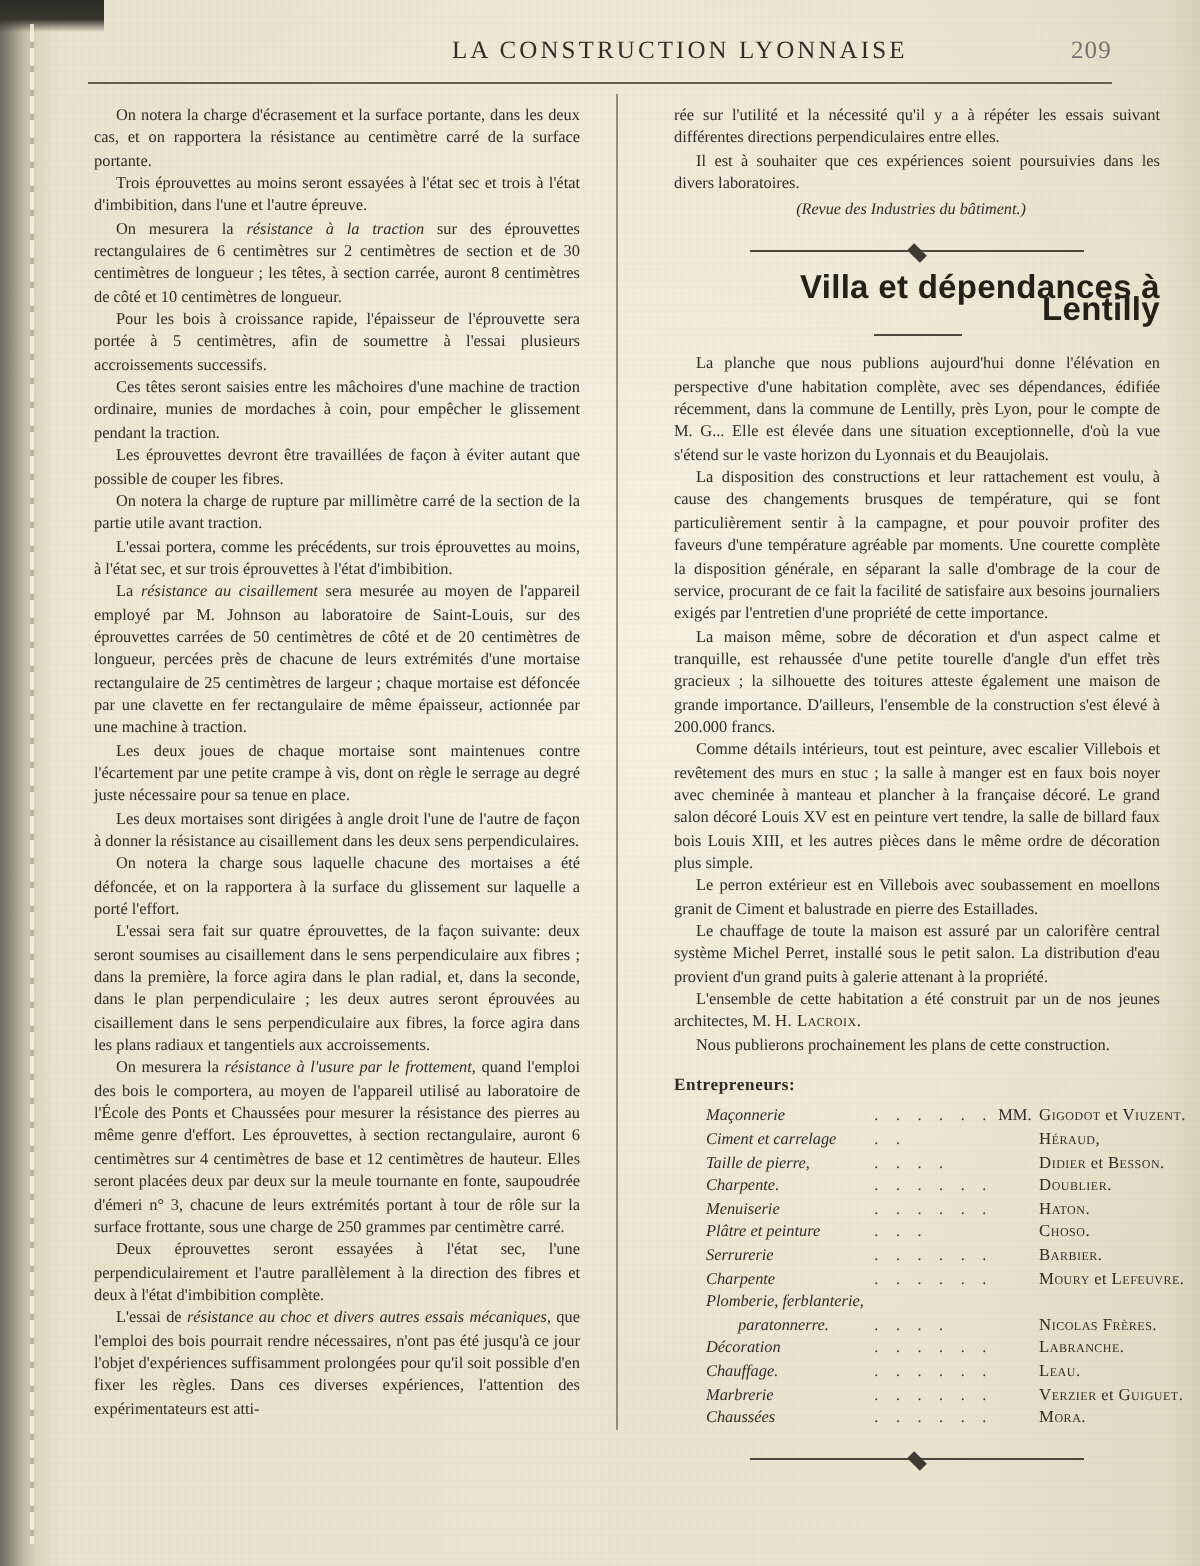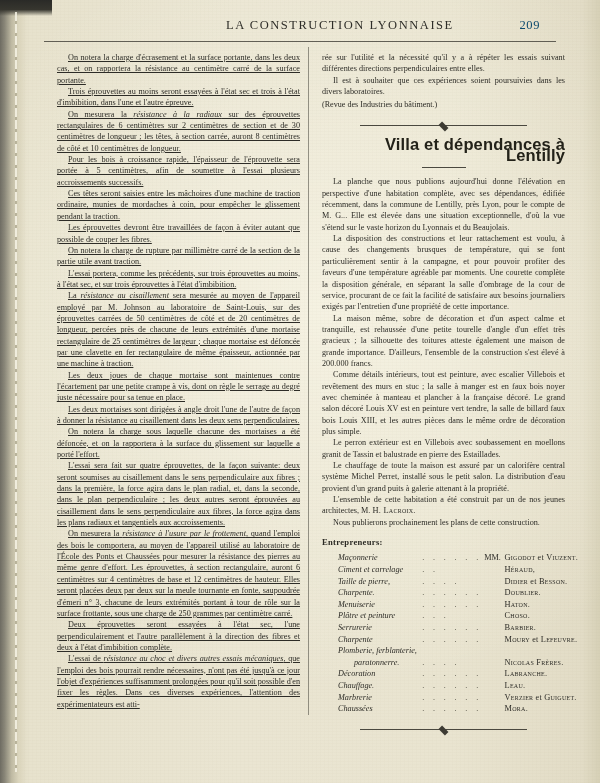--- a/index.html
+++ b/index.html
@@ -70,24 +70,24 @@
     position: absolute;
     left: 182px; top: 0;
     font-size: 12.5px;
     letter-spacing: 1.55px;
     color: #2e2d28;
     white-space: nowrap;
     font-family: Liberation Serif, serif;
   }
   #page-number {
     position: absolute;
-    right: 16px; top: 0;
+    right: 0; top: 0;
     font-size: 12.5px;
     letter-spacing: 0.6px;
-    color: #0c4a6e;
+    color: #737373;
   }
   #head-rule {
     position: absolute;
     left: 44px; top: 41px;
     width: 512px; height: 0;
     border-top: 1.1px solid #4a483f;
     opacity: 0.85;
   }
 
   
@@ -95,41 +95,42 @@
     position: absolute;
     top: 52px;
     width: 243px;
     font-size: 8.2px;
     line-height: 11.35px;
     text-align: justify;
     text-justify: inter-word;
     color: #2d2c27;
     hyphens: manual;
   }
-  #col-left  { left: 57px; text-decoration: underline; }
-  #col-right { left: 322px; }
+  #col-left  { left: 47px; }
+  #col-right { left: 337px; }
 
   #column-rule {
     position: absolute;
     left: 308px; top: 47px;
     width: 0; height: 668px;
     border-left: 1px solid #55534a;
     opacity: 0.6;
   }
 
   .para {
     margin: 0;
     text-indent: 11px;
   }
   .para.noindent { text-indent: 0; }
   .it { font-style: italic; }
 
   .attrib {
     margin: 2px 0 0 0;
-    text-align: left;
+    text-align: center;
+    font-style: italic;
     font-size: 8.1px;
     padding-right: 6px;
   }
 
   
   .ornament {
     position: relative;
     height: 12px;
     margin: 9px 0 7px 0;
   }
@@ -229,21 +230,21 @@
       <div id="journal-title">LA CONSTRUCTION LYONNAISE</div>
       <div id="page-number">209</div>
     </div>
     <div id="head-rule"></div>
 
     <div id="column-rule"></div>
 
     <div id="col-left" class="column">
       <p class="para">On notera la charge d'écrasement et la surface portante, dans les deux cas, et on rapportera la résistance au centimètre carré de la surface portante.</p>
       <p class="para">Trois éprouvettes au moins seront essayées à l'état sec et trois à l'état d'imbibition, dans l'une et l'autre épreuve.</p>
-      <p class="para">On mesurera la <span class="it">résistance à la radiaux</span> sur des éprouvettes rectangulaires de 6 centimètres sur 2 centimètres de section et de 30 centimètres de longueur ; les têtes, à section carrée, auront 8 centimètres de côté et 10 centimètres de longueur.</p>
+      <p class="para">On mesurera la <span class="it">résistance à la traction</span> sur des éprouvettes rectangulaires de 6 centimètres sur 2 centimètres de section et de 30 centimètres de longueur ; les têtes, à section carrée, auront 8 centimètres de côté et 10 centimètres de longueur.</p>
       <p class="para">Pour les bois à croissance rapide, l'épaisseur de l'éprouvette sera portée à 5 centimètres, afin de soumettre à l'essai plusieurs accroissements successifs.</p>
       <p class="para">Ces têtes seront saisies entre les mâchoires d'une machine de traction ordinaire, munies de mordaches à coin, pour empêcher le glissement pendant la traction.</p>
       <p class="para">Les éprouvettes devront être travaillées de façon à éviter autant que possible de couper les fibres.</p>
       <p class="para">On notera la charge de rupture par millimètre carré de la section de la partie utile avant traction.</p>
       <p class="para">L'essai portera, comme les précédents, sur trois éprouvettes au moins, à l'état sec, et sur trois éprouvettes à l'état d'imbibition.</p>
       <p class="para">La <span class="it">résistance au cisaillement</span> sera mesurée au moyen de l'appareil employé par M. Johnson au laboratoire de Saint-Louis, sur des éprouvettes carrées de 50 centimètres de côté et de 20 centimètres de longueur, percées près de chacune de leurs extrémités d'une mortaise rectangulaire de 25 centimètres de largeur ; chaque mortaise est défoncée par une clavette en fer rectangulaire de même épaisseur, actionnée par une machine à traction.</p>
       <p class="para">Les deux joues de chaque mortaise sont maintenues contre l'écartement par une petite crampe à vis, dont on règle le serrage au degré juste nécessaire pour sa tenue en place.</p>
       <p class="para">Les deux mortaises sont dirigées à angle droit l'une de l'autre de façon à donner la résistance au cisaillement dans les deux sens perpendiculaires.</p>
       <p class="para">On notera la charge sous laquelle chacune des mortaises a été défoncée, et on la rapportera à la surface du glissement sur laquelle a porté l'effort.</p>
       <p class="para">L'essai sera fait sur quatre éprouvettes, de la façon suivante: deux seront soumises au cisaillement dans le sens perpendiculaire aux fibres ; dans la première, la force agira dans le plan radial, et, dans la seconde, dans le plan perpendiculaire ; les deux autres seront éprouvées au cisaillement dans le sens perpendiculaire aux fibres, la force agira dans les plans radiaux et tangentiels aux accroissements.</p>
@@ -259,21 +260,21 @@
 
       <div class="ornament"></div>
 
       <h1 id="article-title">Villa et dépendances à Lentilly</h1>
       <div id="title-rule"></div>
 
       <p class="para">La planche que nous publions aujourd'hui donne l'élévation en perspective d'une habitation complète, avec ses dépendances, édifiée récemment, dans la commune de Lentilly, près Lyon, pour le compte de M. G... Elle est élevée dans une situation exceptionnelle, d'où la vue s'étend sur le vaste horizon du Lyonnais et du Beaujolais.</p>
       <p class="para">La disposition des constructions et leur rattachement est voulu, à cause des changements brusques de température, qui se font particulièrement sentir à la campagne, et pour pouvoir profiter des faveurs d'une température agréable par moments. Une courette complète la disposition générale, en séparant la salle d'ombrage de la cour de service, procurant de ce fait la facilité de satisfaire aux besoins journaliers exigés par l'entretien d'une propriété de cette importance.</p>
       <p class="para">La maison même, sobre de décoration et d'un aspect calme et tranquille, est rehaussée d'une petite tourelle d'angle d'un effet très gracieux ; la silhouette des toitures atteste également une maison de grande importance. D'ailleurs, l'ensemble de la construction s'est élevé à 200.000 francs.</p>
       <p class="para">Comme détails intérieurs, tout est peinture, avec escalier Villebois et revêtement des murs en stuc ; la salle à manger est en faux bois noyer avec cheminée à manteau et plancher à la française décoré. Le grand salon décoré Louis XV est en peinture vert tendre, la salle de billard faux bois Louis XIII, et les autres pièces dans le même ordre de décoration plus simple.</p>
-      <p class="para">Le perron extérieur est en Villebois avec soubassement en moellons granit de Tassin et balustrade en pierre des Estaillades.</p>
+      <p class="para">Le perron extérieur est en Villebois avec soubassement en moellons granit de Ciment et balustrade en pierre des Estaillades.</p>
       <p class="para">Le chauffage de toute la maison est assuré par un calorifère central système Michel Perret, installé sous le petit salon. La distribution d'eau provient d'un grand puits à galerie attenant à la propriété.</p>
       <p class="para">L'ensemble de cette habitation a été construit par un de nos jeunes architectes, M. <span class="firm">H. Lacroix.</span></p>
       <p class="para">Nous publierons prochainement les plans de cette construction.</p>
 
       <div id="entrepreneurs-heading">Entrepreneurs:</div>
 
       <table id="entrepreneurs-table">
         <tbody id="entrepreneurs-body">
             <tr>
               <td class="trade">Maçonnerie</td>

